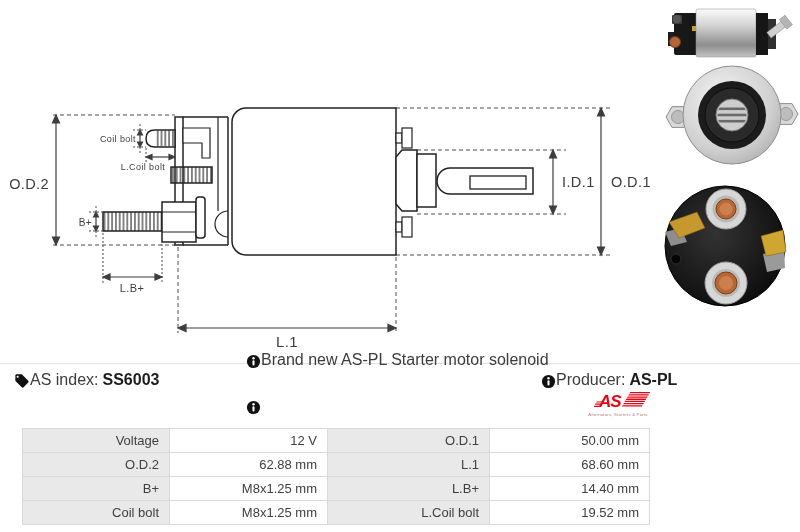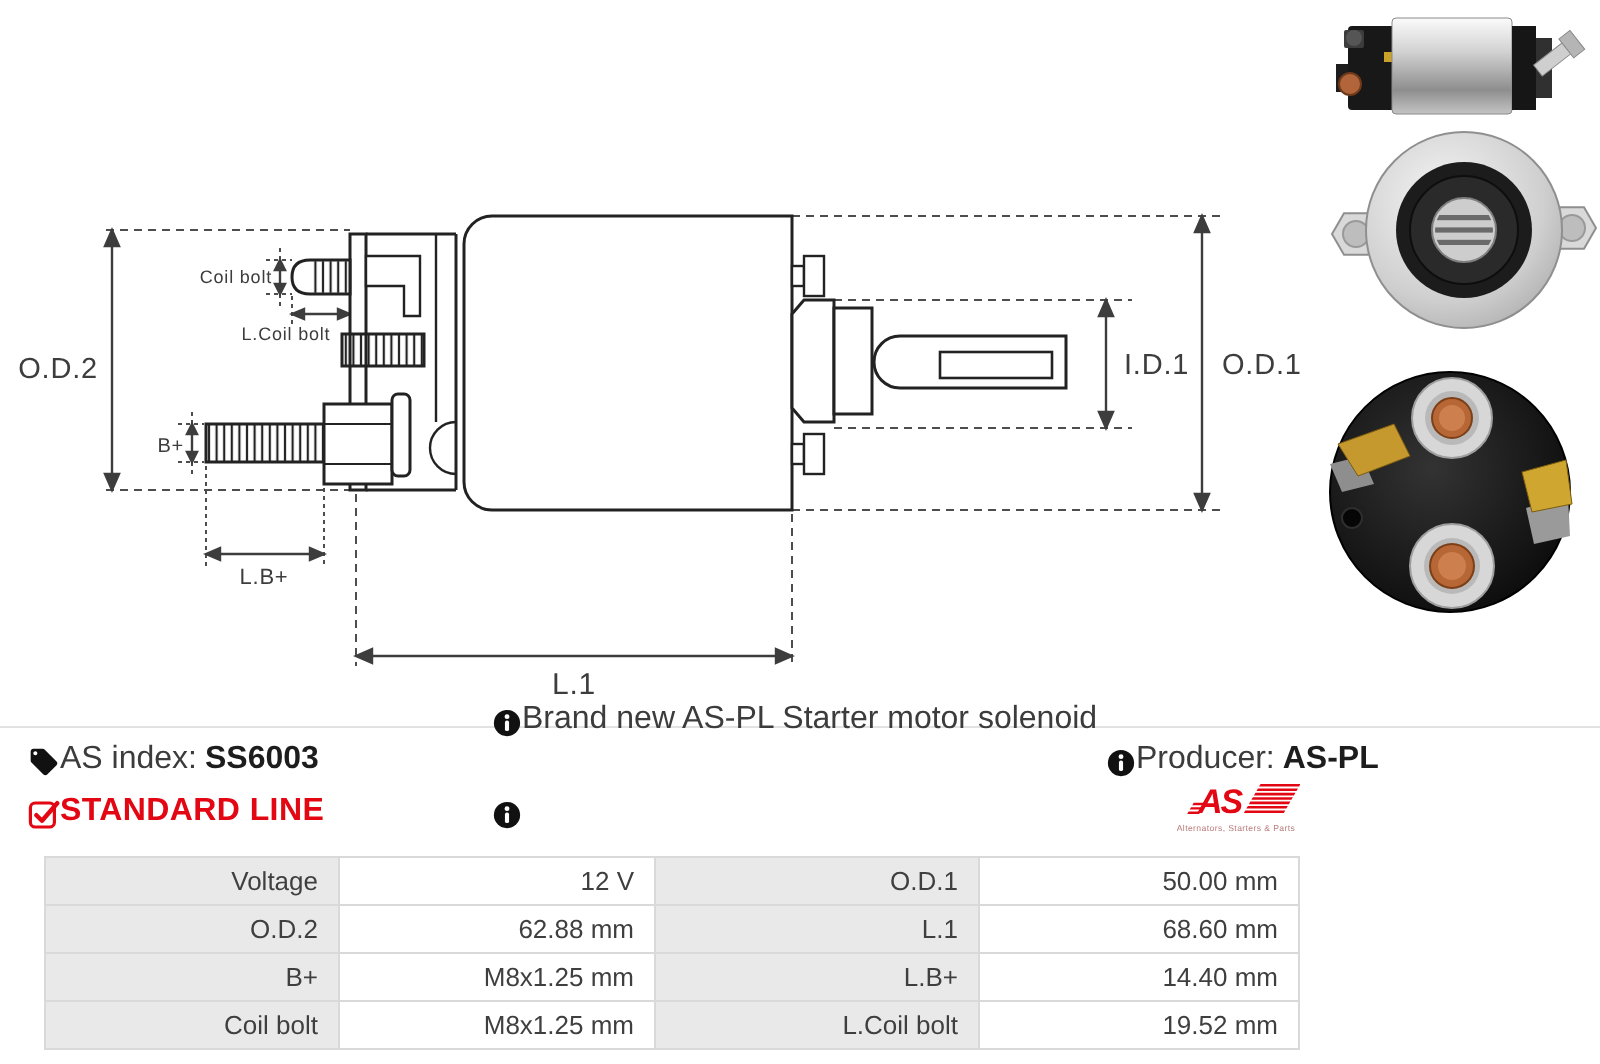--- a/index.html
+++ b/index.html
@@ -208,46 +208,39 @@
 
   <div id="sep" class="abs"></div>
 
   <div class="abs inforow" style="left:14px;top:373px">
     <svg width="16" height="16" viewBox="0 0 24 24">
       <path fill="#111" d="M21.41 11.58l-9-9C12.05 2.22 11.55 2 11 2H4c-1.1 0-2 .9-2 2v7c0 .55.22 1.05.59 1.42l9 9c.36.36.86.58 1.41.58.55 0 1.05-.22 1.41-.59l7-7c.37-.36.59-.86.59-1.41 0-.55-.23-1.06-.59-1.42zM5.5 7C4.67 7 4 6.33 4 5.5S4.67 4 5.5 4 7 4.67 7 5.5 6.33 7 5.5 7z"></path>
     </svg>
     <span><span class="lblpart">AS index:</span><span class="b">SS6003</span></span>
   </div>
 
-  <div class="abs inforow" style="left:14px;top:399px">
-    <svg width="16" height="16" viewBox="0 0 16 16">
-      <rect x="1.2" y="2.5" width="12" height="12" rx="2.4" fill="none" stroke="#e30613" stroke-width="1.6"></rect>
-      <path d="M4.2,8.6 L7,11.4 L14.6,2.6" fill="none" stroke="#e30613" stroke-width="2.2" stroke-linecap="round" stroke-linejoin="round"></path>
-    </svg>
-    <span class="red-bold">STANDARD LINE</span>
-  </div>
 
   <div class="abs inforow" style="left:246px;top:353px">
     <svg width="15" height="15" viewBox="0 0 16 16">
       <circle cx="8" cy="8" r="7" fill="#111"></circle>
       <circle cx="8" cy="4.6" r="1.3" fill="#fff"></circle>
       <rect x="6.9" y="6.7" width="2.2" height="5.6" rx="1" fill="#fff"></rect>
     </svg>
     <span>Brand new AS-PL Starter motor solenoid</span>
   </div>
 
   <div class="abs inforow" style="left:246px;top:399px">
     <svg width="15" height="15" viewBox="0 0 16 16">
       <circle cx="8" cy="8" r="7" fill="#111"></circle>
       <circle cx="8" cy="4.6" r="1.3" fill="#fff"></circle>
       <rect x="6.9" y="6.7" width="2.2" height="5.6" rx="1" fill="#fff"></rect>
     </svg>
   </div>
 
-  <div class="abs inforow" style="left:553px;top:373px">
+  <div class="abs inforow" style="left:541px;top:373px">
     <svg width="15" height="15" viewBox="0 0 16 16">
       <circle cx="8" cy="8" r="7" fill="#111"></circle>
       <circle cx="8" cy="4.6" r="1.3" fill="#fff"></circle>
       <rect x="6.9" y="6.7" width="2.2" height="5.6" rx="1" fill="#fff"></rect>
     </svg>
     <span><span class="lblpart">Producer:</span><span class="b">AS-PL</span></span>
   </div>
 
   <svg id="logo" class="abs" viewBox="0 0 64 30">
     <g transform="translate(10,0) skewX(-30)">

